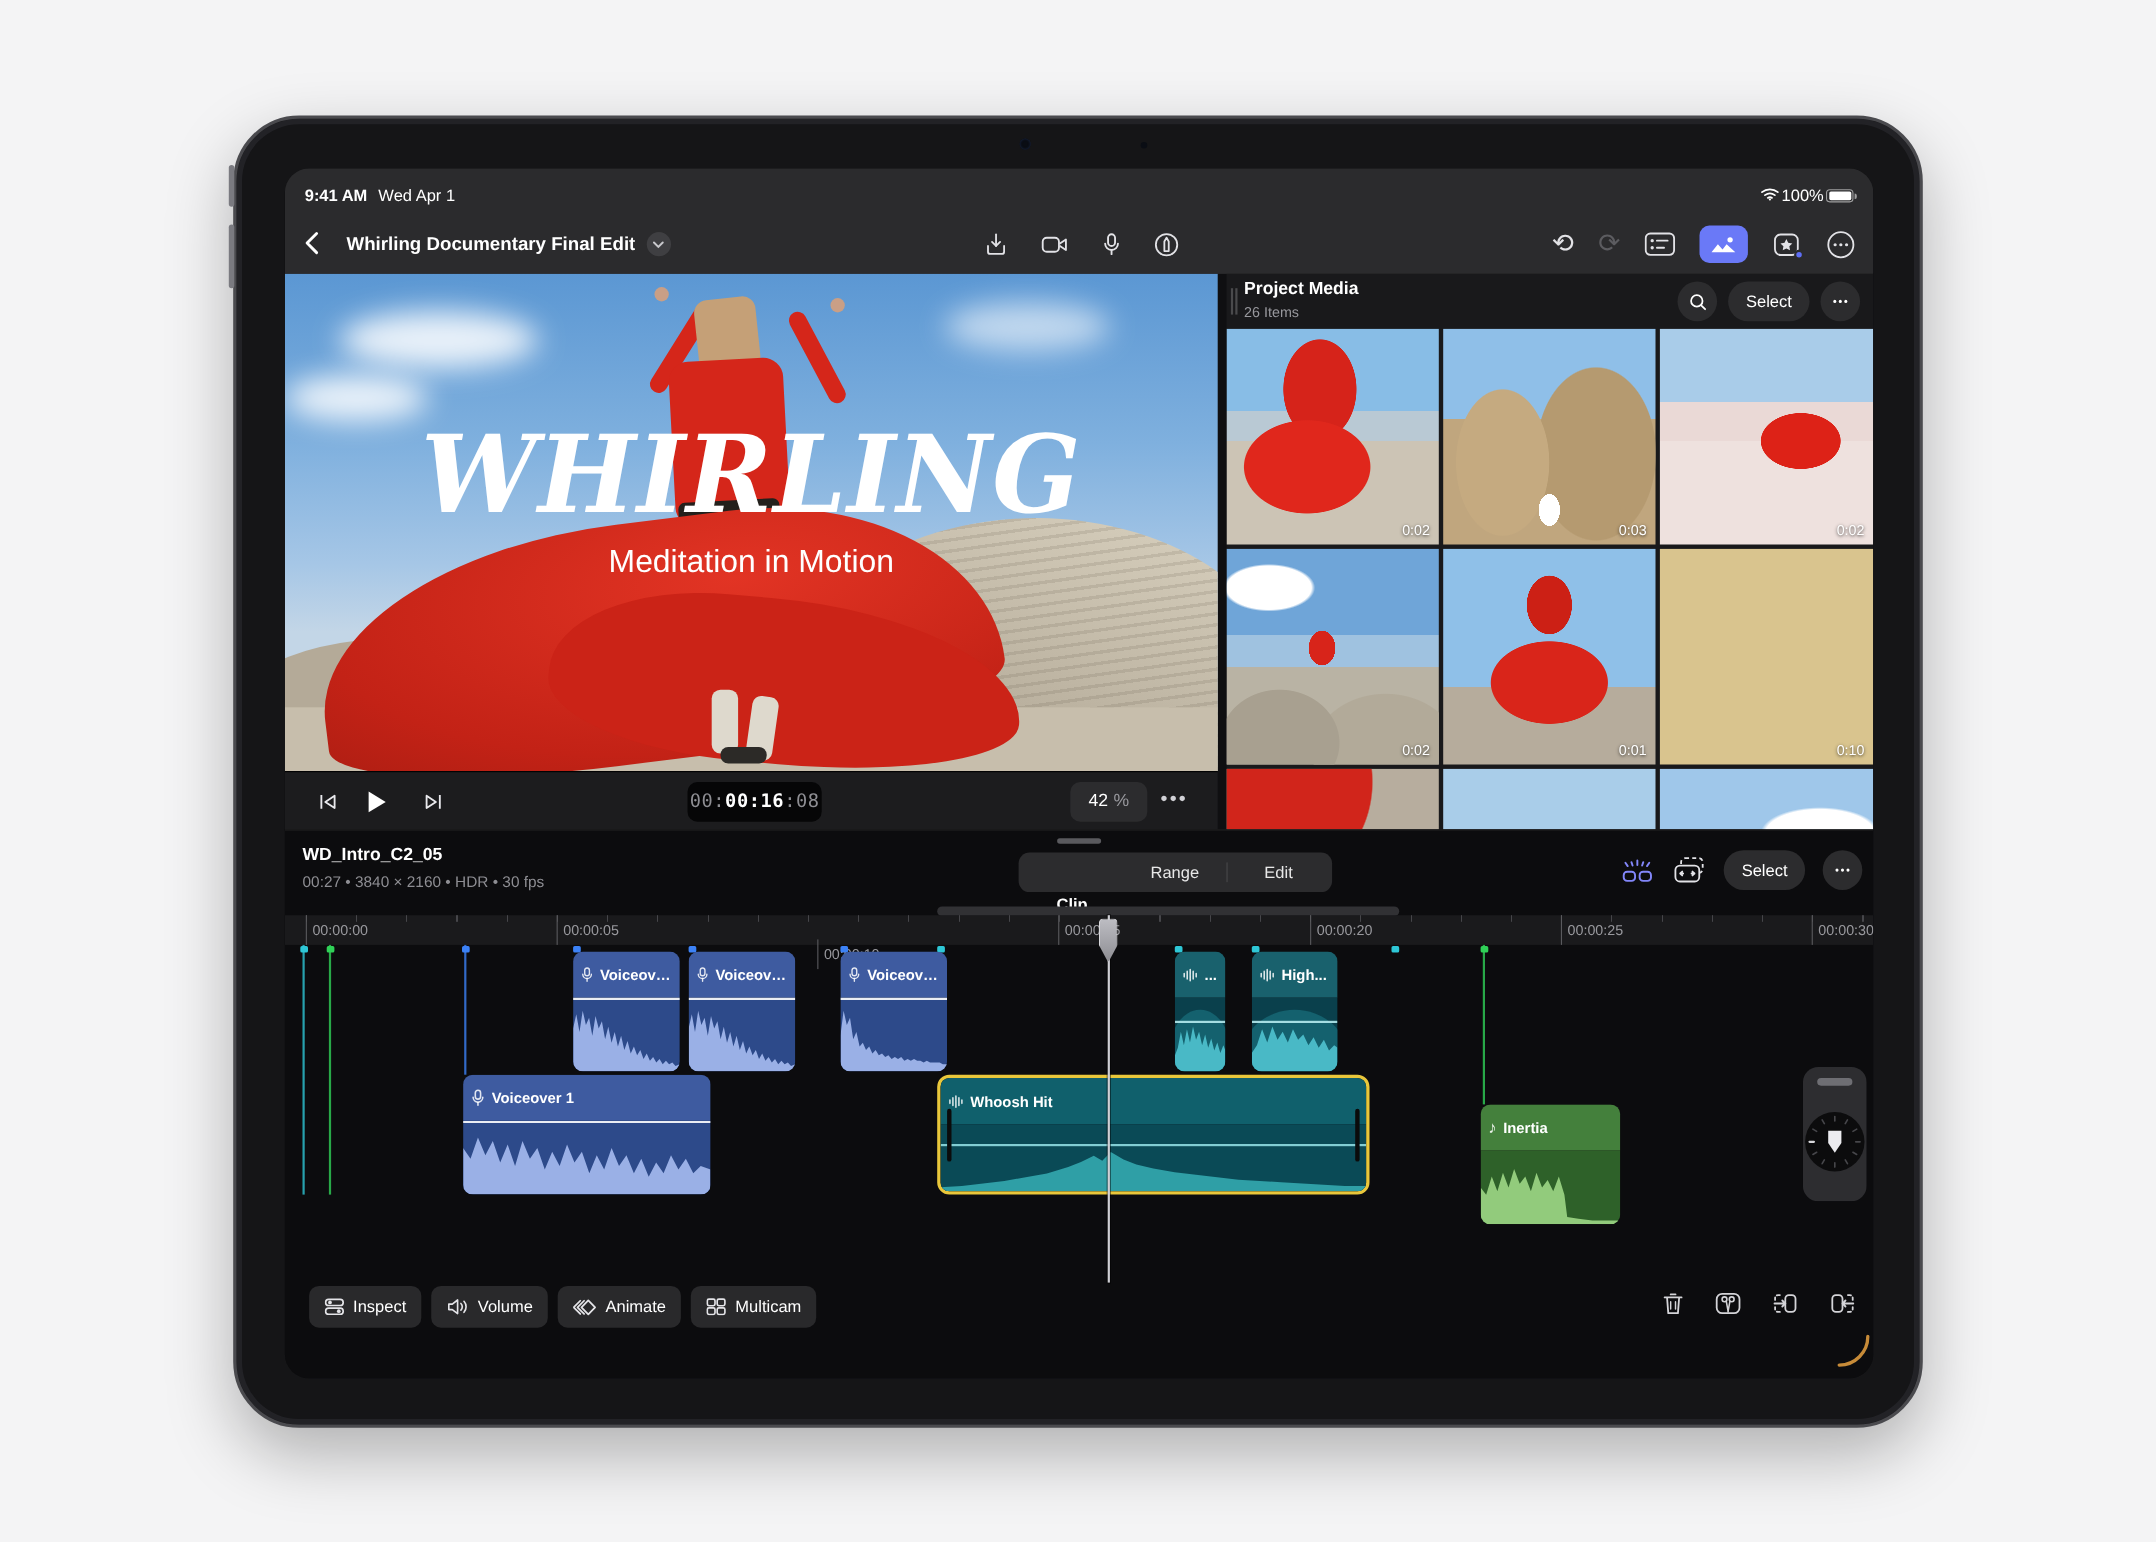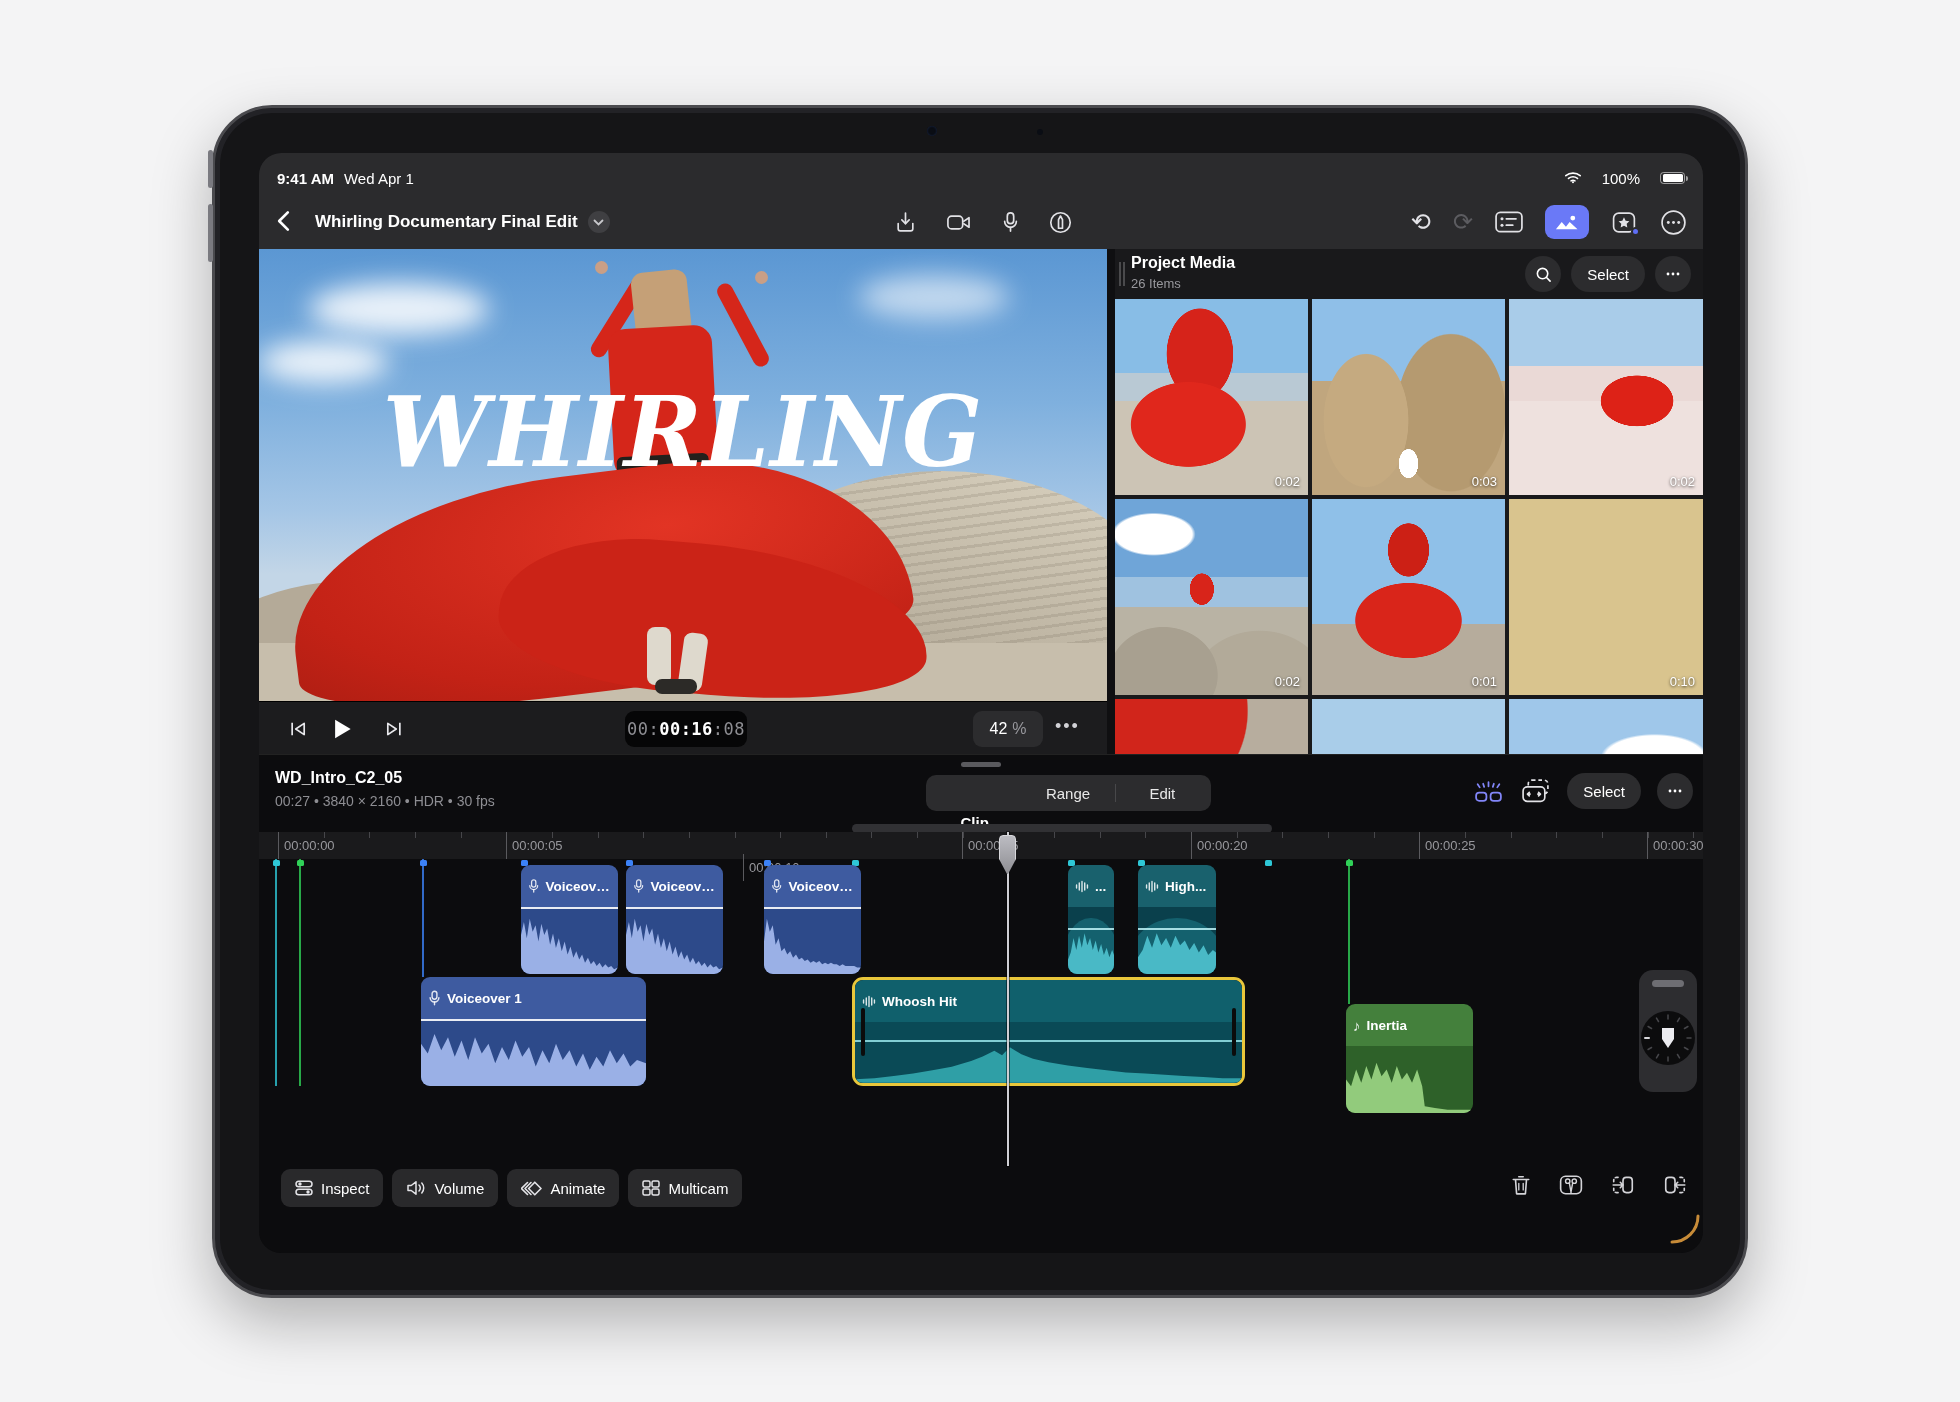--- a/index.html
+++ b/index.html
@@ -21,21 +21,21 @@
 
   .screen { position:absolute; left:44px; top:45px; width:1444px; height:1100px;
             background:#0f0f11; border-radius:22px; overflow:hidden; }
 
   
   .chrome { position:absolute; left:0; top:0; width:1444px; height:96px; background:#2b2b2d; }
   .statusbar { position:absolute; left:0; top:0; width:1444px; height:42px;
                display:flex; align-items:center; justify-content:space-between; padding:8px 18px 0; }
   .sb-left { color:#fff; font-size:15px; display:flex; gap:10px; }
   .sb-time { font-weight:bold; }
-  .sb-right { display:flex; align-items:center; gap:20px; color:#fff; font-size:15px; }
+  .sb-right { display:flex; align-items:center; gap:2px; color:#fff; font-size:15px; }
   .battery { position:relative; width:25px; height:12.5px; border:1px solid rgba(255,255,255,.55);
              border-radius:3.5px; padding:1.5px; }
   .battery i { display:block; width:100%; height:100%; background:#fff; border-radius:1.5px; }
   .battery:after { content:""; position:absolute; right:-4px; top:3.5px; width:2.5px; height:5px;
                    background:rgba(255,255,255,.55); border-radius:0 2px 2px 0; }
 
   .toolbar { position:absolute; left:0; top:42px; width:1444px; height:54px; }
   .back-btn { position:absolute; left:18px; top:10px; width:30px; height:32px; display:flex; align-items:center; }
   .proj-title { position:absolute; left:56px; top:16px; color:#fff; font-size:17px; font-weight:bold;
                 display:flex; align-items:center; gap:10px; }
@@ -352,20 +352,21 @@
        <div class="hat"></div>
        <div class="torso"></div>
        <div class="belt"></div>
        <div class="skirt1"></div>
        <div class="skirt2"></div>
        <div class="pant" style="left:88px;top:372px;"></div>
        <div class="pant" style="left:122px;top:378px;transform:rotate(8deg);"></div>
        <div class="shoe"></div>
      </div>
      <div class="v-title">WHIRLING</div>
+     <div class="v-sub">Meditation in Motion</div>
    </div>
 
    <div class="transport">
      <span class="tp-btn" style="left:22px;">
        <svg width="18" height="16" viewBox="0 0 16 14" fill="none" stroke="currentColor" stroke-width="1.5">
               <path d="M2.8 1.5v11"></path>
               <path d="M13.5 2L6 7l7.5 5z" stroke-linejoin="round"></path>
             </svg>
      </span>
      <span class="tp-btn" style="left:66px;">

